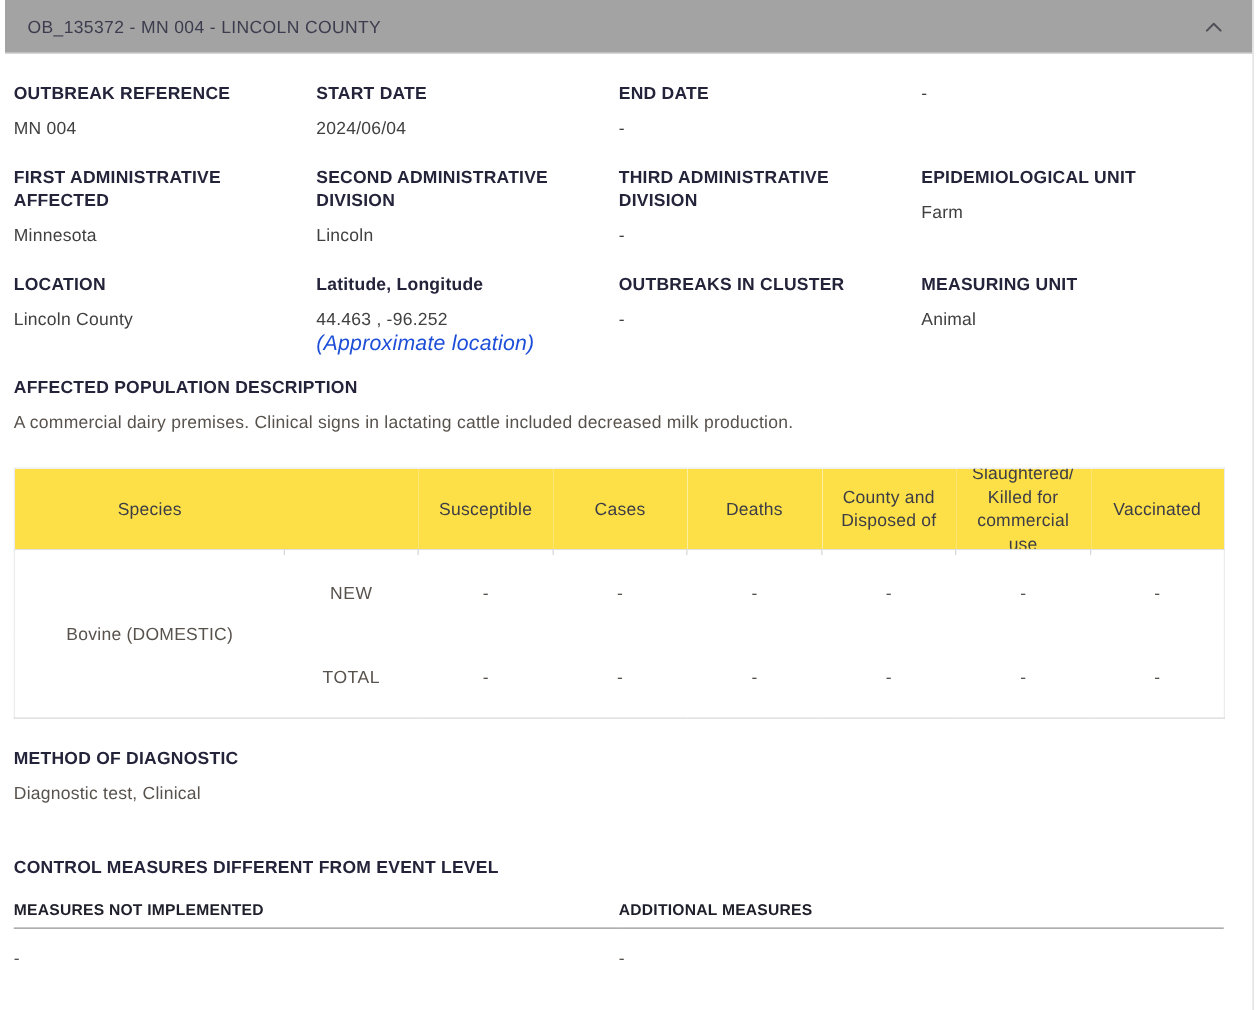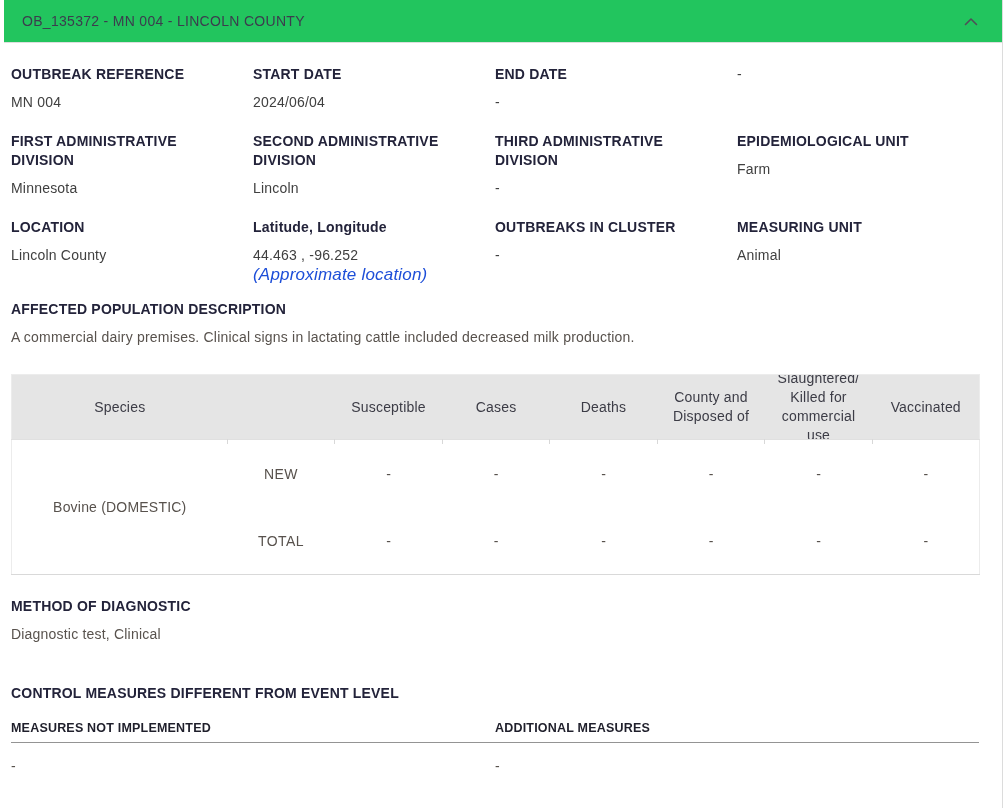--- a/index.html
+++ b/index.html
@@ -12,21 +12,21 @@
     -webkit-font-smoothing:antialiased;
   }
   
   .edge-strip{
     position:absolute;top:0;right:0;width:5px;height:100%;
     background:#ffffff;border-left:1px solid #dcdcdc;z-index:5;
   }
   
   .accordion-header{
     position:absolute;left:4px;top:0;width:998px;height:43px;
-    background:#22c55e;border-bottom:1px solid #dedede;
+    background:#a3a3a3;border-bottom:1px solid #dedede;
     box-sizing:border-box;
     display:flex;align-items:center;
     padding:0 24px 0 18px;
     cursor:pointer;
   }
   .accordion-title{
     font-size:14px;color:#3c3c4e;letter-spacing:.3px;font-weight:400;
   }
   .chevron{margin-left:auto;display:flex;align-items:center;}
   
@@ -59,21 +59,21 @@
   .apd-text{
     margin-top:9px;font-size:14px;color:#58524d;line-height:19px;letter-spacing:.2px;
   }
   
   .pop-table{
     margin-top:27px;width:968px;border-collapse:collapse;table-layout:fixed;
     border:1px solid #ececec;border-bottom:1px solid #d9d9d9;
     background:#ffffff;
   }
   .pop-table thead th{
-    background:#e5e5e5;border-bottom:1px solid #e0e0e0;
+    background:#fde047;border-bottom:1px solid #e0e0e0;
     font-weight:400;font-size:14px;color:#3c3c46;letter-spacing:.2px;
     padding:0 8px;position:relative;
   }
   .pop-table thead th .hwrap{
     height:64px;display:flex;align-items:center;justify-content:center;
     overflow:hidden;text-align:center;line-height:19px;
   }
   
   .pop-table thead th + th::after{
     content:"";position:absolute;left:-1px;bottom:-5px;width:1px;height:5px;background:#d8d8d8;
@@ -133,21 +133,21 @@
       <div class="field-label">END DATE</div>
       <div class="field-value">-</div>
     </div>
     <div class="field">
       <div class="field-value">-</div>
     </div>
   </div>
 
   <div class="fields-grid row-2">
     <div class="field">
-      <div class="field-label">FIRST ADMINISTRATIVE DIVISION</div>
+      <div class="field-label">FIRST ADMINISTRATIVE AFFECTED</div>
       <div class="field-value">Minnesota</div>
     </div>
     <div class="field">
       <div class="field-label">SECOND ADMINISTRATIVE DIVISION</div>
       <div class="field-value">Lincoln</div>
     </div>
     <div class="field">
       <div class="field-label">THIRD ADMINISTRATIVE DIVISION</div>
       <div class="field-value">-</div>
     </div>

